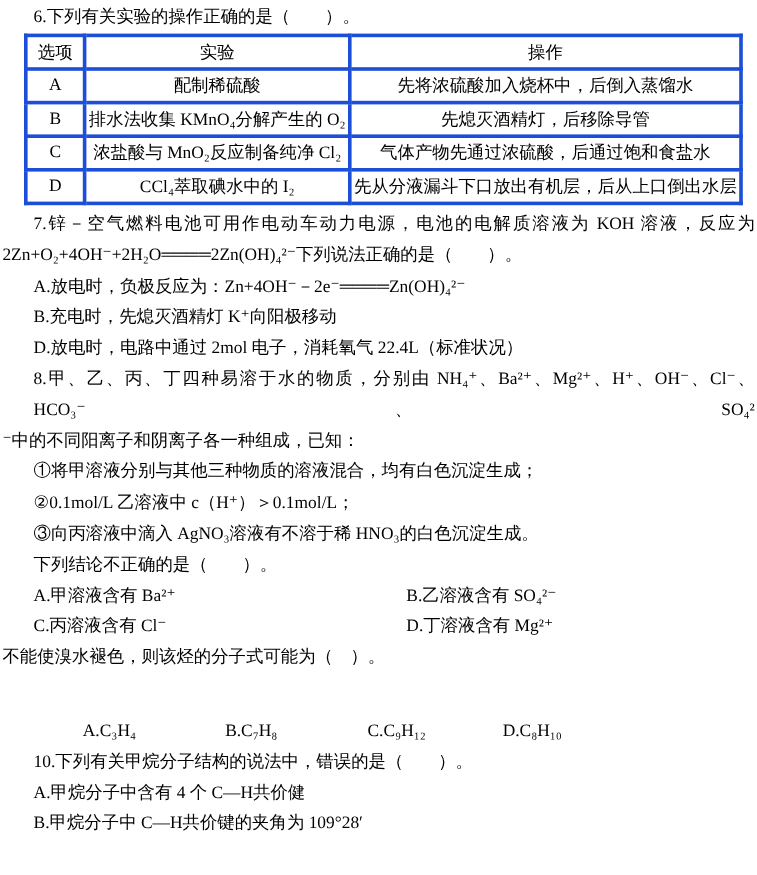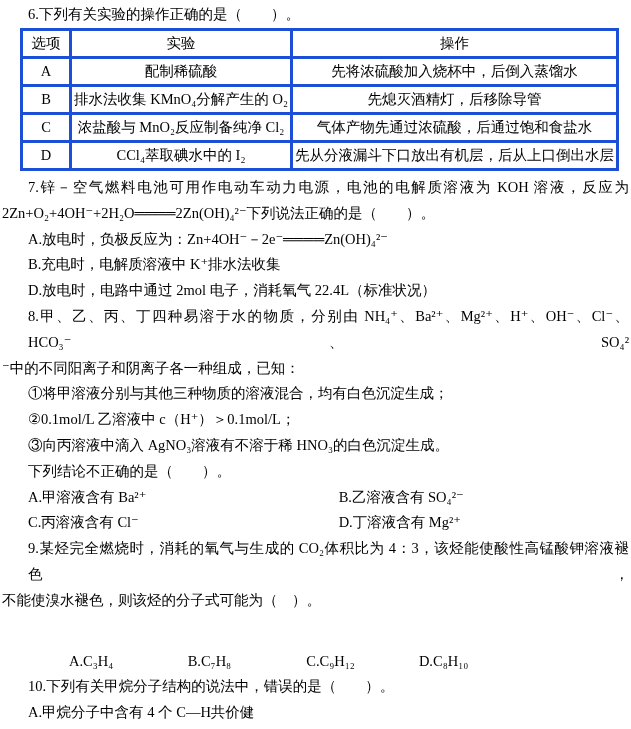--- a/index.html
+++ b/index.html
@@ -91,39 +91,38 @@
       <td>D</td>
       <td>CCl₄萃取碘水中的 I₂</td>
       <td>先从分液漏斗下口放出有机层，后从上口倒出水层</td>
     </tr>
   </tbody>
     </table>
 
   <div class="line indent justify">7.锌－空气燃料电池可用作电动车动力电源，电池的电解质溶液为 KOH 溶液，反应为</div>
   <div class="line">2Zn+O₂+4OH⁻+2H₂O════2Zn(OH)₄²⁻下列说法正确的是（　　）。</div>
   <div class="line indent">A.放电时，负极反应为：Zn+4OH⁻－2e⁻════Zn(OH)₄²⁻</div>
-  <div class="line indent">B.充电时，电解质溶液中 K⁺排水法收集</div>
+  <div class="line indent">B.充电时，先熄灭酒精灯 K⁺向阳极移动</div>
   <div class="line indent">D.放电时，电路中通过 2mol 电子，消耗氧气 22.4L（标准状况）</div>
 
   <div class="line indent justify">8.甲、乙、丙、丁四种易溶于水的物质，分别由 NH₄⁺、Ba²⁺、Mg²⁺、H⁺、OH⁻、Cl⁻、HCO₃⁻、SO₄²</div>
   <div class="line">⁻中的不同阳离子和阴离子各一种组成，已知：</div>
   <div class="line indent">①将甲溶液分别与其他三种物质的溶液混合，均有白色沉淀生成；</div>
   <div class="line indent">②0.1mol/L 乙溶液中 c（H⁺）＞0.1mol/L；</div>
   <div class="line indent">③向丙溶液中滴入 AgNO₃溶液有不溶于稀 HNO₃的白色沉淀生成。</div>
   <div class="line indent">下列结论不正确的是（　　）。</div>
   <div class="line indent">
     <span class="opt-col2">A.甲溶液含有 Ba²⁺</span>
     <span>B.乙溶液含有 SO₄²⁻</span>
   </div>
   <div class="line indent">
     <span class="opt-col2">C.丙溶液含有 Cl⁻</span>
     <span>D.丁溶液含有 Mg²⁺</span>
   </div>
 
-  <div class="line indent justify">9.某烃完全燃烧时，消耗的氧气与生成的 CO₂体积比为 4：3，该烃能使酸性高锰酸钾溶液褪色，</div>
   <div class="line">不能使溴水褪色，则该烃的分子式可能为（　）。</div>
   <div class="line indent">
     <span class="opt-col4a">A.C₃H₄</span>
     <span class="opt-col4b">B.C₇H₈</span>
     <span class="opt-col4c">C.C₉H₁₂</span>
     <span class="opt-col4d">D.C₈H₁₀</span>
   </div>
 
   <div class="line indent">10.下列有关甲烷分子结构的说法中，错误的是（　　）。</div>
   <div class="line indent">A.甲烷分子中含有 4 个 C—H共价健</div>

